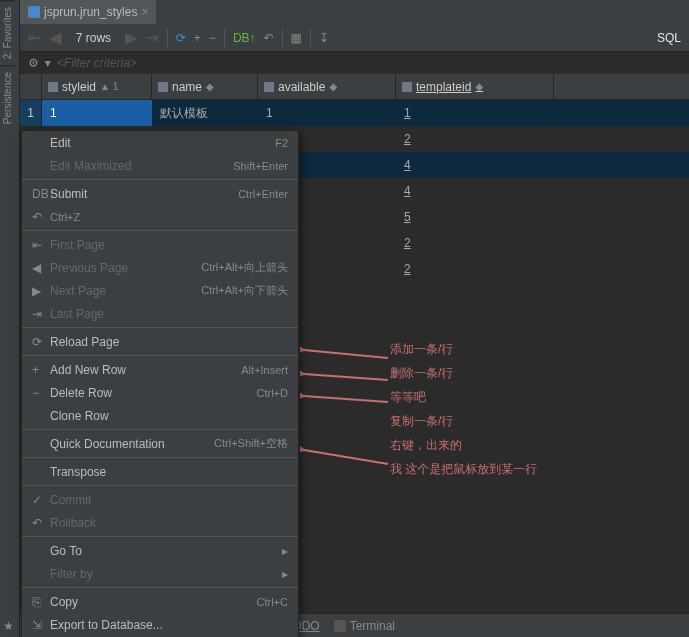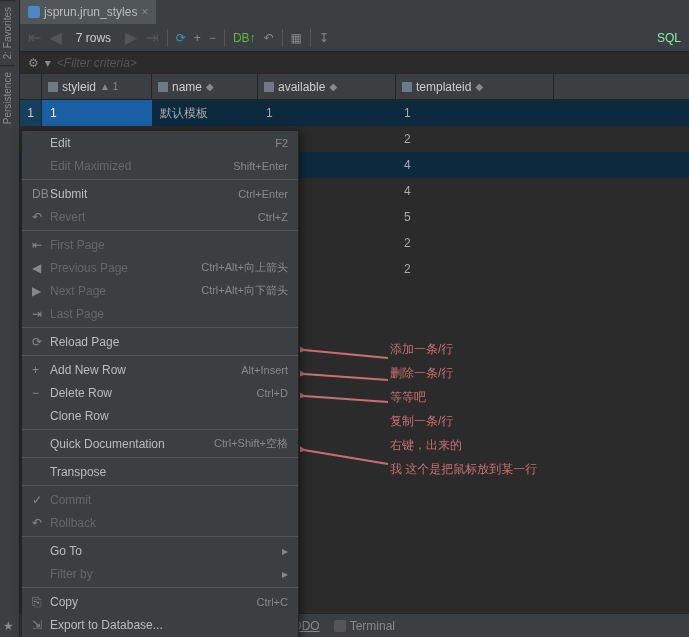--- a/index.html
+++ b/index.html
@@ -9,30 +9,30 @@
 .tab-bar { position: absolute; left: 20px; top: 0; right: 0; height: 24px; background: #3c3f41; display: flex; align-items: center; }
 .tab { display: flex; align-items: center; height: 24px; padding: 0 8px; background: #515658; color: #bbb; gap: 4px; }
 .tab .ticon { width: 12px; height: 12px; background: #4a88c7; border-radius: 2px; display: inline-block; }
 .tab .close { color: #888; cursor: pointer; }
 .toolbar { position: absolute; left: 20px; top: 24px; right: 0; height: 28px; background: #3c3f41; display: flex; align-items: center; padding: 0 8px; gap: 8px; color: #888; border-bottom: 1px solid #232525; }
 .toolbar .nav-arrow { color: #555; font-size: 16px; }
 .toolbar .rows-count { color: #ccc; padding: 0 6px; }
 .toolbar .icon-btn { color: #888; cursor: pointer; }
 .toolbar .icon-btn.green { color: #62b543; }
 .toolbar .spacer { width: 1px; height: 18px; background: #555; }
-.toolbar .right { margin-left: auto; color: #86efac; }
+.toolbar .right { margin-left: auto; color: #e5e5e5; }
 .filter-bar { position: absolute; left: 20px; top: 52px; right: 0; height: 22px; display: flex; align-items: center; padding: 4px 8px; color: #555; font-style: italic; gap: 6px; }
 .filter-bar .gear { color: #888; font-style: normal; }
 .table-area { position: absolute; left: 20px; top: 74px; right: 0; bottom: 24px; background: #2b2b2b; }
 .table-header { display: flex; background: #3c3f41; height: 26px; border-bottom: 1px solid #232525; }
 .table-header .rowcol { width: 22px; border-right: 1px solid #232525; }
 .table-header .col { display: flex; align-items: center; padding: 10px 6px; border-right: 1px solid #232525; color: #ccc; gap: 4px; }
 .col-icon { width: 10px; height: 10px; background: #6e7a86; display: inline-block; }
 .col-sort { color: #888; font-size: 10px; }
-.c1 { width: 110px; } .c2 { width: 106px; } .c3 { width: 138px; } .c4 { width: 158px; }
+.c1 { width: 110px; } .c2 { width: 106px; } .c3 { width: 138px; } .c4 { width: 158px; text-decoration: underline; }
 .table-row { display: flex; height: 26px; align-items: center; }
 .table-row .rownum { width: 22px; text-align: center; color: #888; border-right: 1px solid #232525; height: 100%; line-height: 26px; }
 .table-row .cell { padding: 0 8px; color: #a9a9a9; height: 100%; line-height: 26px; }
 .table-row.selected { background: #0d293e; }
 .table-row.selected .cell.first { background: #1a5fa3; color: #fff; }
 .table-row.selected .rownum { background: #163f5d; color: #ccc; }
 .table-row.highlight { background: #0d293e; }
 .context-menu { position: absolute; left: 21px; top: 130px; width: 278px; background: #3c3f41; border: 1px solid #232525; box-shadow: 2px 2px 8px rgba(0,0,0,0.5); z-index: 10; }
 .menu-item { display: flex; align-items: center; height: 23px; padding: 0 10px; color: #bbb; cursor: pointer; }
 .menu-item.disabled { color: #666; }
@@ -181,21 +181,20 @@
       <span class="mshortcut">Shift+Enter</span>
     </div>
     <div class="menu-sep"></div>
     <div class="menu-item">
       <span class="micon">DB↑</span>
       <span class="mlabel">Submit</span>
       <span class="mshortcut">Ctrl+Enter</span>
     </div>
     <div class="menu-item disabled">
       <span class="micon">↶</span>
-      <span class="mlabel">Revert</span>
       <span class="mshortcut">Ctrl+Z</span>
     </div>
     <div class="menu-sep"></div>
     <div class="menu-item disabled">
       <span class="micon">⇤</span>
       <span class="mlabel">First Page</span>
     </div>
     <div class="menu-item disabled">
       <span class="micon">◀</span>
       <span class="mlabel">Previous Page</span>

